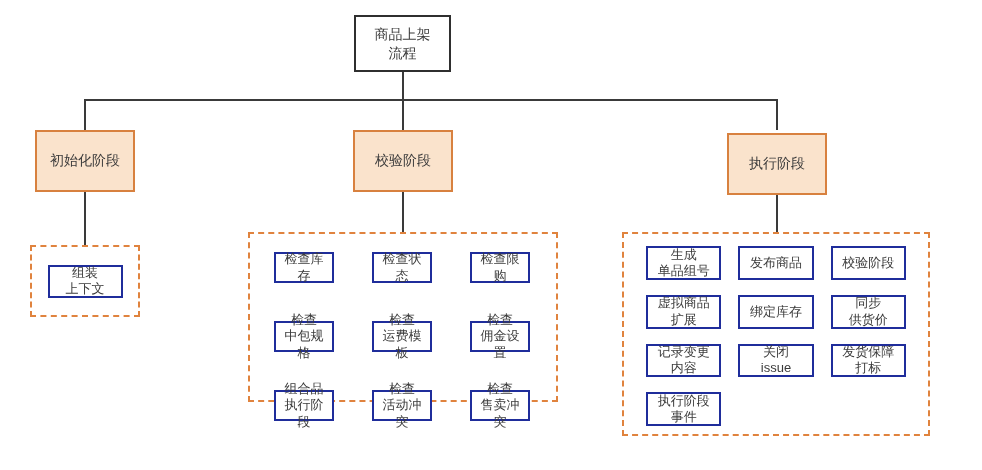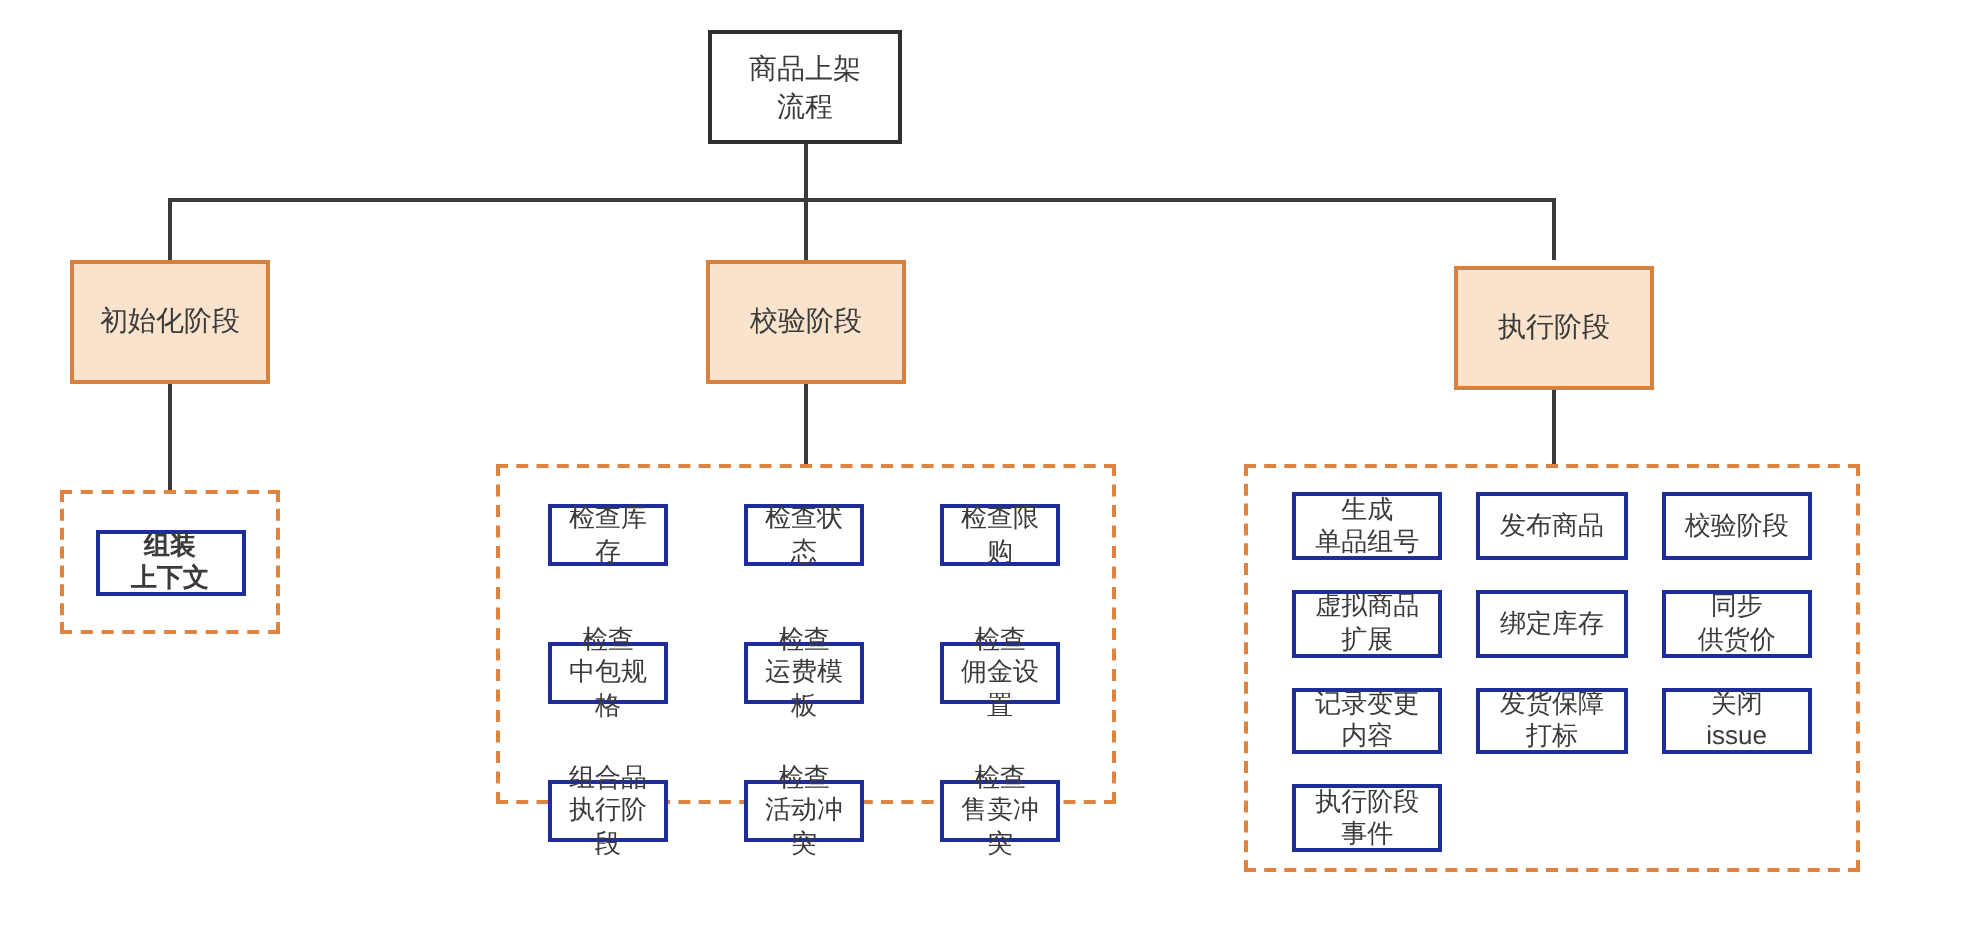--- a/index.html
+++ b/index.html
@@ -86,21 +86,21 @@
     display: flex;
     align-items: center;
     justify-content: center;
     text-align: center;
     white-space: pre-line;
     font-size: 13px;
     line-height: 1.25;
     min-height: 31px;
     padding: 1px 3px;
   }
-  .group-init .step { width: 75px; height: 33px; font-weight: bold; }
+  .group-init .step { width: 75px; height: 33px; }
 </style>
 </head>
 <body>
 
 <div class="canvas">
 
   <svg class="connectors">
     <line x1="403" y1="72" x2="403" y2="100"></line>
     <line x1="84" y1="100" x2="778" y2="100"></line>
     <line x1="85" y1="100" x2="85" y2="130"></line>
@@ -146,21 +146,21 @@
 单品组号</div>
     <div class="step">发布商品</div>
     <div class="step">校验阶段</div>
     <div class="step">虚拟商品
 扩展</div>
     <div class="step">绑定库存</div>
     <div class="step">同步
 供货价</div>
     <div class="step">记录变更
 内容</div>
+    <div class="step">关闭
+issue</div>
     <div class="step">发货保障
 打标</div>
-    <div class="step">关闭
-issue</div>
     <div class="step">执行阶段
 事件</div>
   </div>
 
 </div>
 
 </body></html>

